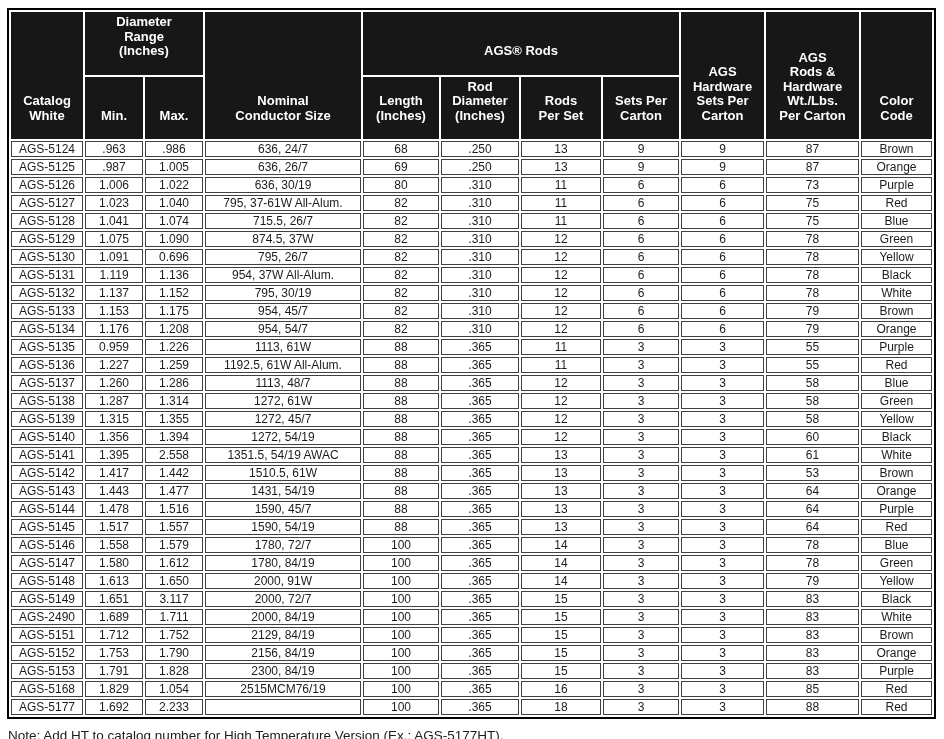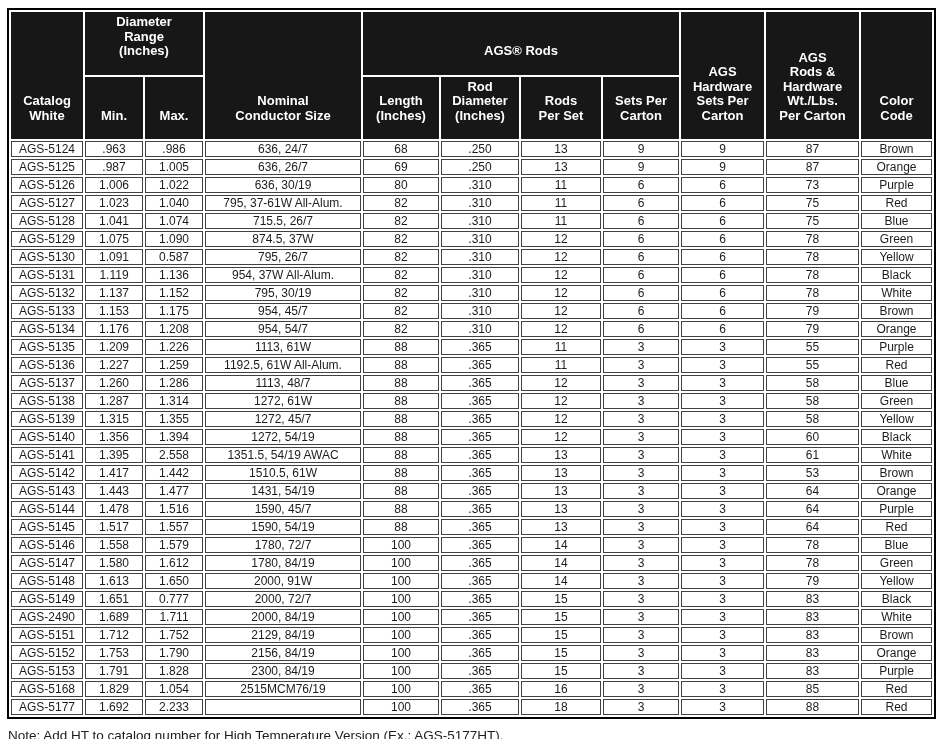--- a/index.html
+++ b/index.html
@@ -186,21 +186,21 @@
         <td>.310</td>
         <td>12</td>
         <td>6</td>
         <td>6</td>
         <td>78</td>
         <td>Green</td>
       </tr>
       <tr>
         <td>AGS-5130</td>
         <td>1.091</td>
-        <td>0.587</td>
+        <td>0.696</td>
         <td>795, 26/7</td>
         <td>82</td>
         <td>.310</td>
         <td>12</td>
         <td>6</td>
         <td>6</td>
         <td>78</td>
         <td>Yellow</td>
       </tr>
       <tr>
@@ -250,21 +250,21 @@
         <td>82</td>
         <td>.310</td>
         <td>12</td>
         <td>6</td>
         <td>6</td>
         <td>79</td>
         <td>Orange</td>
       </tr>
       <tr>
         <td>AGS-5135</td>
-        <td>1.209</td>
+        <td>0.959</td>
         <td>1.226</td>
         <td>1113, 61W</td>
         <td>88</td>
         <td>.365</td>
         <td>11</td>
         <td>3</td>
         <td>3</td>
         <td>55</td>
         <td>Purple</td>
       </tr>
@@ -433,21 +433,21 @@
         <td>.365</td>
         <td>14</td>
         <td>3</td>
         <td>3</td>
         <td>79</td>
         <td>Yellow</td>
       </tr>
       <tr>
         <td>AGS-5149</td>
         <td>1.651</td>
-        <td>0.777</td>
+        <td>3.117</td>
         <td>2000, 72/7</td>
         <td>100</td>
         <td>.365</td>
         <td>15</td>
         <td>3</td>
         <td>3</td>
         <td>83</td>
         <td>Black</td>
       </tr>
       <tr>

